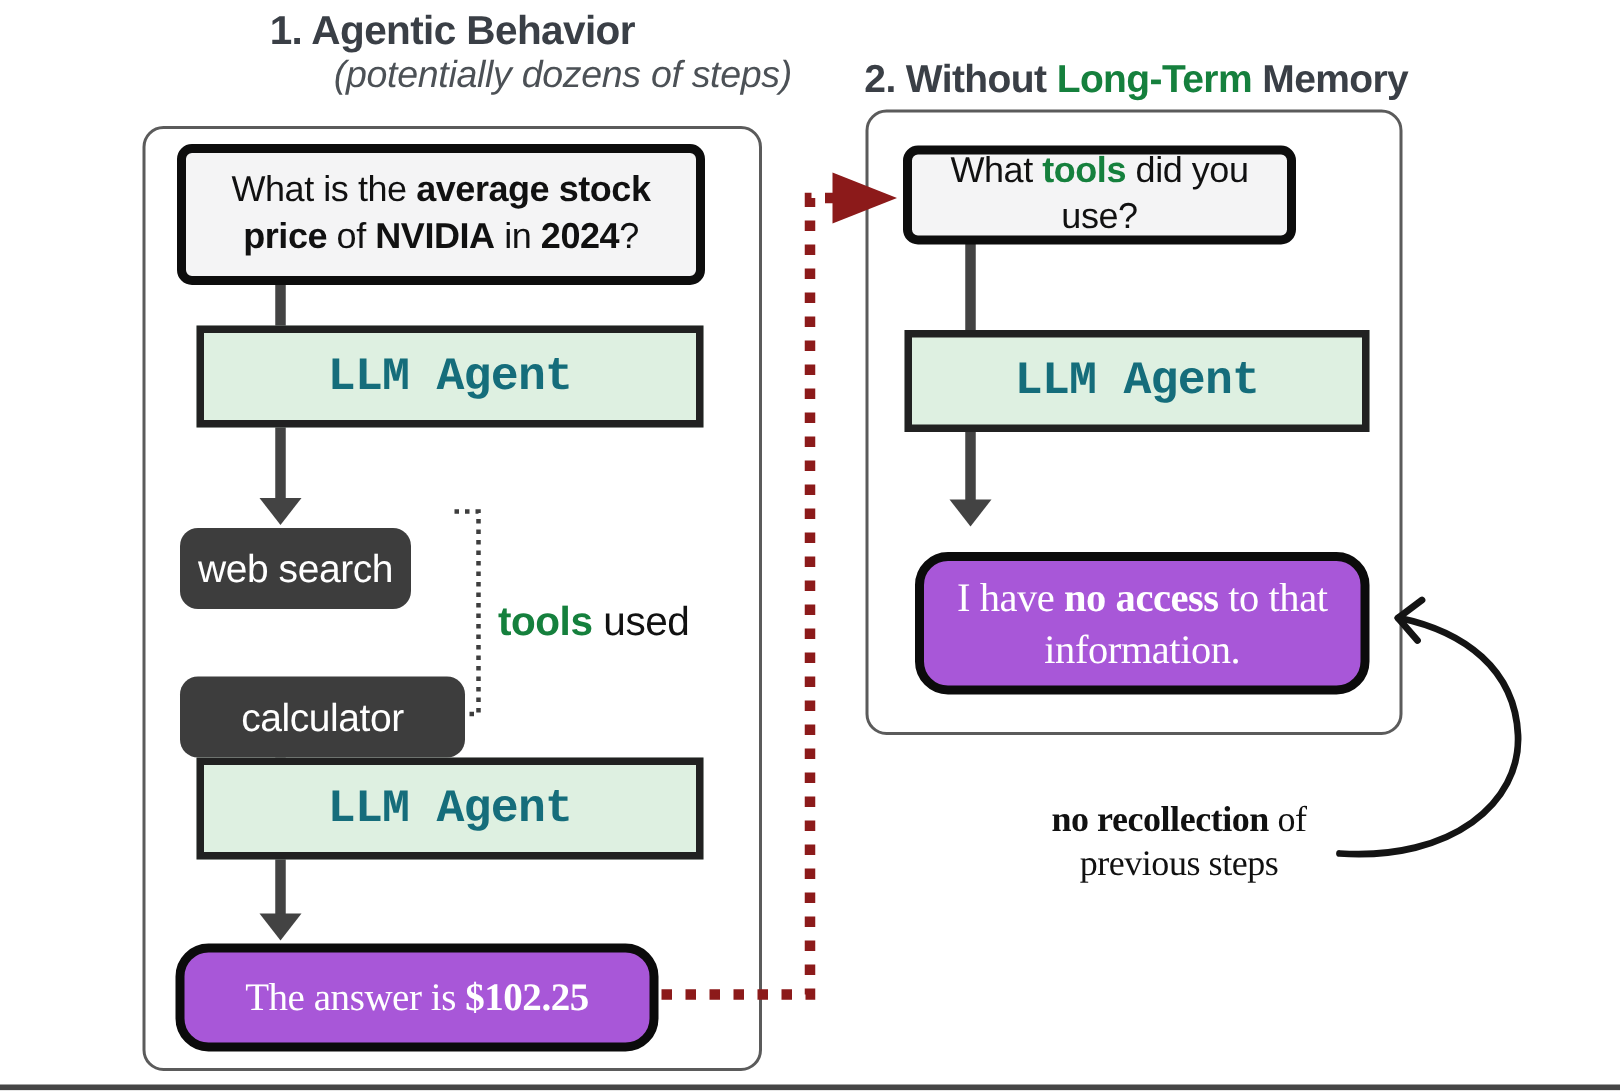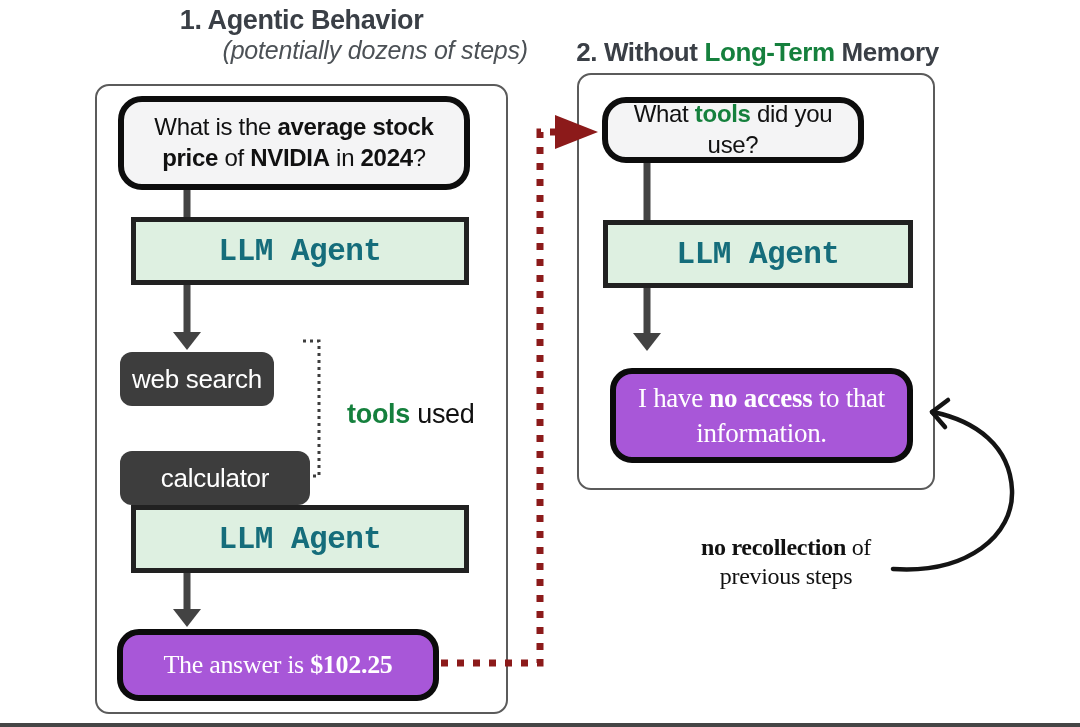--- a/index.html
+++ b/index.html
@@ -40,21 +40,21 @@
   }
 
   
   .wires { left: 0; top: 0; z-index: 2; pointer-events: none; }
 
   
   .node { z-index: 3; display: flex; align-items: center; justify-content: center; text-align: center; }
   .qbox {
     background: #f4f4f5;
     border: 6px solid #0d0d0d;
-    border-radius: 24px;
+    border-radius: 10px;
     font-size: 24px;
     line-height: 1.28;
     color: #111111;
     letter-spacing: -0.3px;
     padding: 2px 10px;
   }
   .qbox b, .ansbox b, .note b, .tools-label b { font-weight: 700; }
   .llmbox {
     background: #def0e1;
     border: 5px solid #212121;
@@ -81,21 +81,20 @@
     letter-spacing: -0.3px;
     padding: 2px 8px;
     font-family: Liberation Serif, serif;
   }
   .tools-label {
     font-size: 27px;
     color: #111111;
     letter-spacing: -0.3px;
     white-space: nowrap;
     z-index: 3;
-    margin-left: 15px;
   }
   .note {
     font-size: 24px;
     color: #111111;
     text-align: center;
     line-height: 1.2;
     letter-spacing: -0.3px;
     z-index: 3;
     font-family: Liberation Serif, serif;
   }

